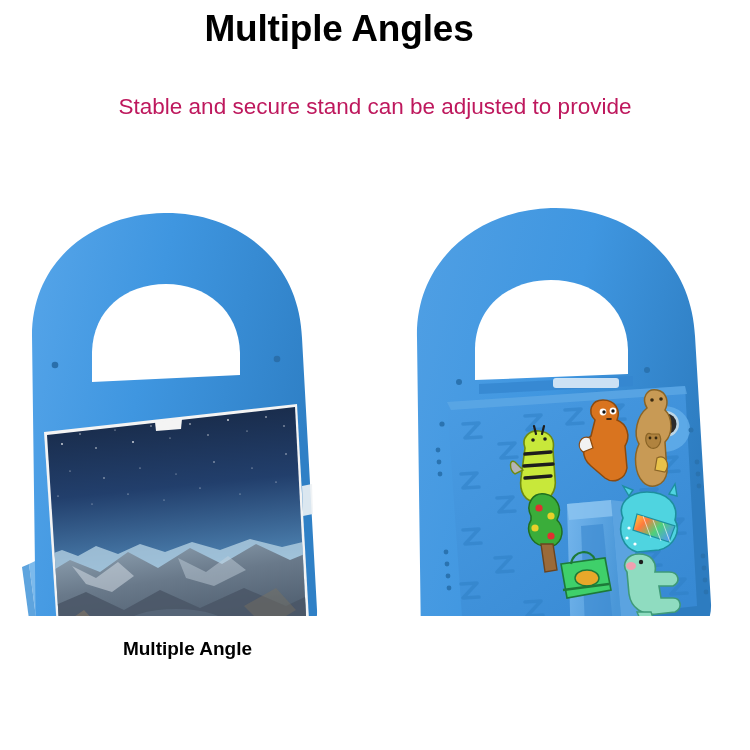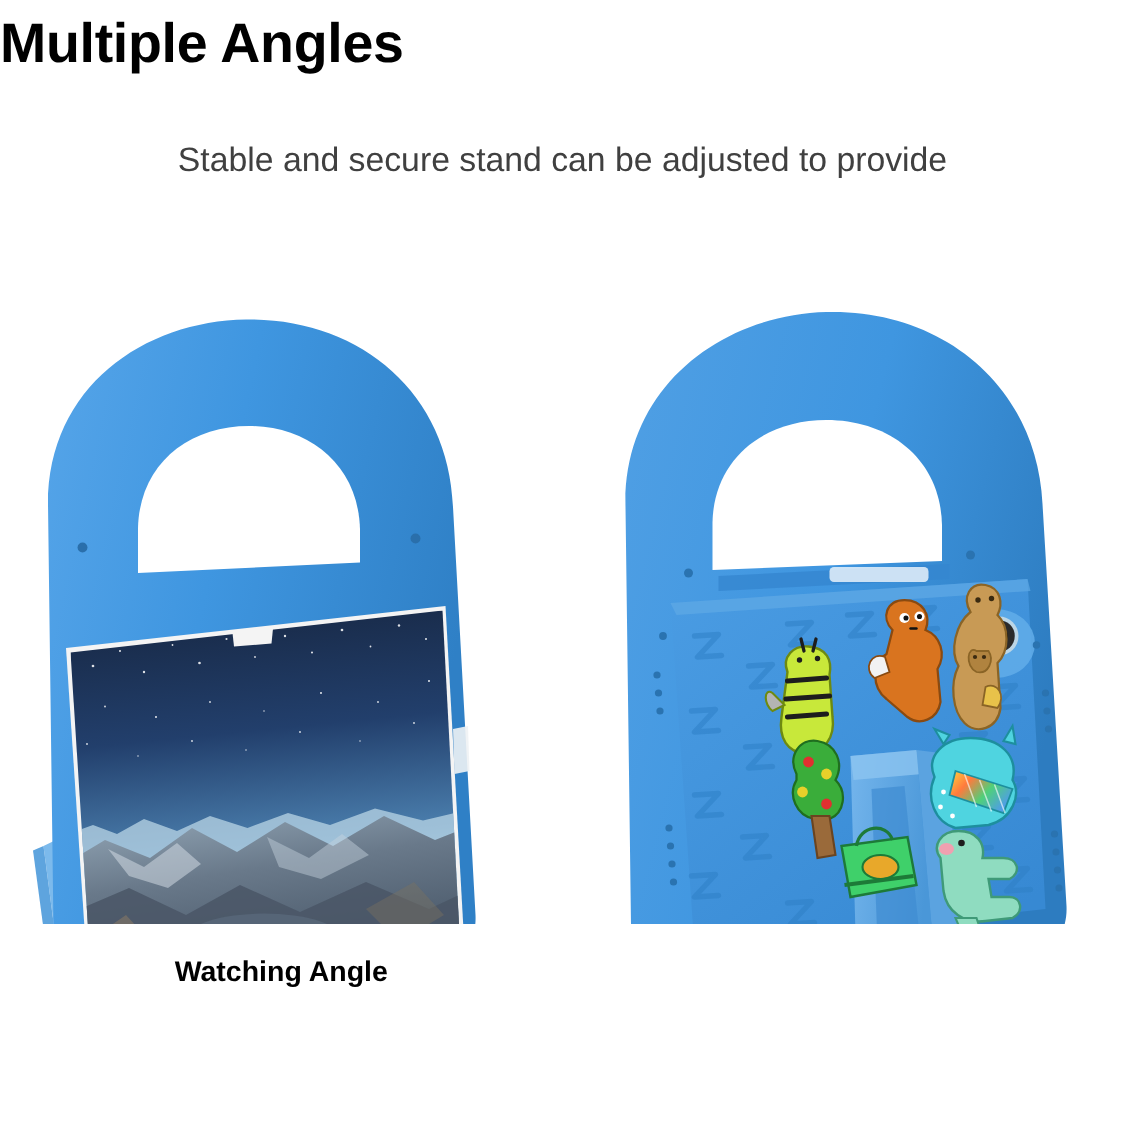--- a/index.html
+++ b/index.html
@@ -14,34 +14,35 @@
     overflow: hidden;
     position: relative;
   }
 
   
   .page-title {
     position: absolute;
     top: 6px;
     left: 0;
     width: 678px;
+    text-align: center;
     font-size: 37px;
     font-weight: bold;
     color: #000000;
     letter-spacing: -0.2px;
     line-height: 46px;
   }
   .subtitle {
     position: absolute;
     top: 84px;
     left: 0;
     width: 750px;
     text-align: center;
     font-size: 22.5px;
-    color: #404040;
+    color: #be185d;
     line-height: 46px;
   }
   .subtitle .line { display: block; }
 
   
   .panels {
     position: absolute;
     top: 186px;
     left: 0;
     width: 750px;
@@ -209,21 +210,21 @@
         <path d="M155,236 L182,233 L181,243 L156,245 Z" fill="#f4f4f4"></path>
 
         <circle cx="55" cy="179" r="3.3" fill="#2a6fab"></circle>
         <circle cx="277" cy="173" r="3.3" fill="#2a6fab"></circle>
 
         <path d="M302,300 L312,298 L313,328 L303,330 Z" fill="#eef2f4" opacity="0.9"></path>
 
         <ellipse cx="175" cy="494" rx="120" ry="7" fill="#cfd6dc" opacity="0.35"></ellipse>
       </svg>
     </div>
-    <div class="caption">Watching Angle</div>
+    <div class="caption">Multiple Angle</div>
   </div>
 
   <div class="panel panel-right">
     <div class="stage">
       <svg width="375" height="430" viewBox="0 0 375 430" xmlns="http://www.w3.org/2000/svg">
         <defs>
           <linearGradient id="caseR" x1="0" y1="0.1" x2="1" y2="0.5">
             <stop offset="0%" stop-color="#4f9fe4"></stop>
             <stop offset="50%" stop-color="#3f96e0"></stop>
             <stop offset="100%" stop-color="#2d7cc0"></stop>

